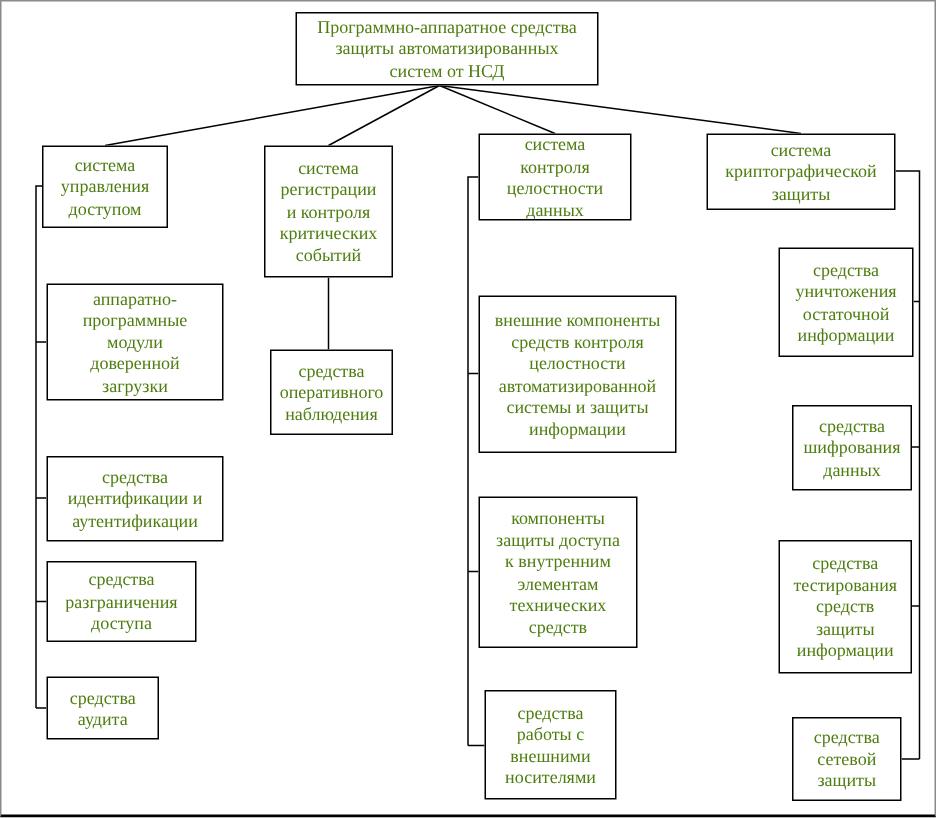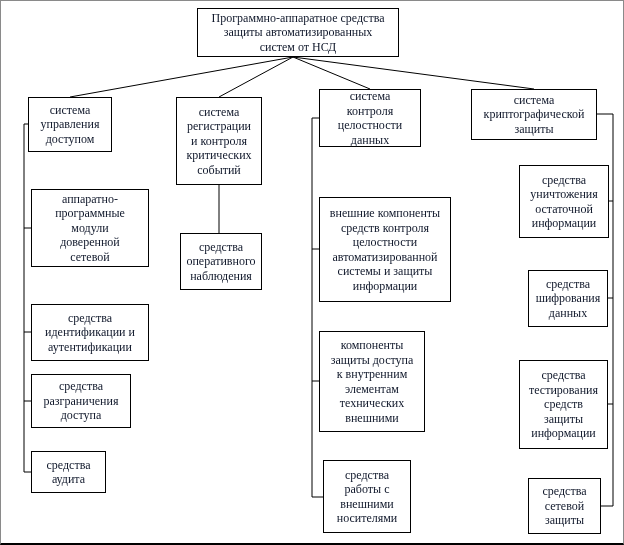--- a/index.html
+++ b/index.html
@@ -30,21 +30,21 @@
     position: absolute;
     box-sizing: border-box;
     border: 1px solid #000000;
     background: #ffffff;
     display: flex;
     align-items: center;
     justify-content: center;
     text-align: center;
     font-size: 12px;
     line-height: 14.5px;
-    color: #0f172a;
+    color: #4d7c0f;
     white-space: pre-line;
     padding: 1px;
   }
 </style>
 </head>
 <body>
 
 <div id="canvas">
 
   <svg class="connectors" viewBox="0 0 624 545" xmlns="http://www.w3.org/2000/svg">
@@ -64,21 +64,21 @@
 защиты автоматизированных
 систем от НСД</div>
 
   <div class="node" style="left:27px; top:96px; width:84px; height:55px;">система
 управления
 доступом</div>
   <div class="node" style="left:30px; top:188px; width:118px; height:78px;">аппаратно-
 программные
 модули
 доверенной
-сетевой</div>
+загрузки</div>
   <div class="node" style="left:30px; top:303px; width:118px; height:57px;">средства
 идентификации и
 аутентификации</div>
   <div class="node" style="left:30px; top:373px; width:100px; height:54px;">средства
 разграничения
 доступа</div>
   <div class="node" style="left:30px; top:450px; width:75px; height:42px;">средства
 аудита</div>
 
   <div class="node" style="left:175px; top:96px; width:86px; height:88px;">система
@@ -98,21 +98,21 @@
 средств контроля
 целостности
 автоматизированной
 системы и защиты
 информации</div>
   <div class="node" style="left:318px; top:330px; width:106px; height:101px;">компоненты
 защиты доступа
 к внутренним
 элементам
 технических
-внешними</div>
+средств</div>
   <div class="node" style="left:322px; top:459px; width:88px; height:73px;">средства
 работы с
 внешними
 носителями</div>
 
   <div class="node" style="left:470px; top:88px; width:126px; height:51px;">система
 криптографической
 защиты</div>
   <div class="node" style="left:518px; top:164px; width:90px; height:73px;">средства
 уничтожения

